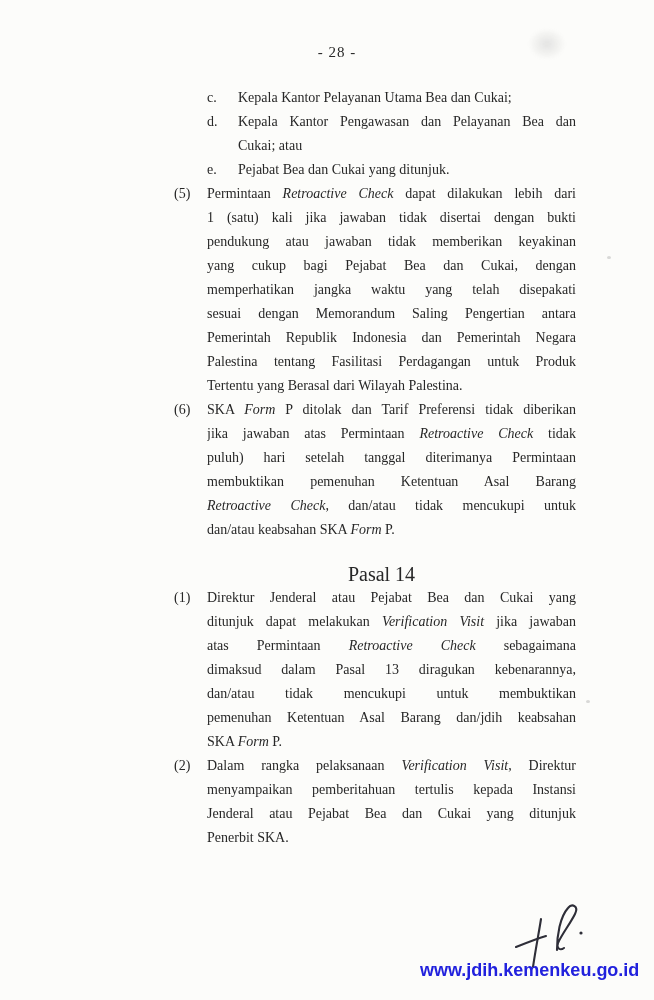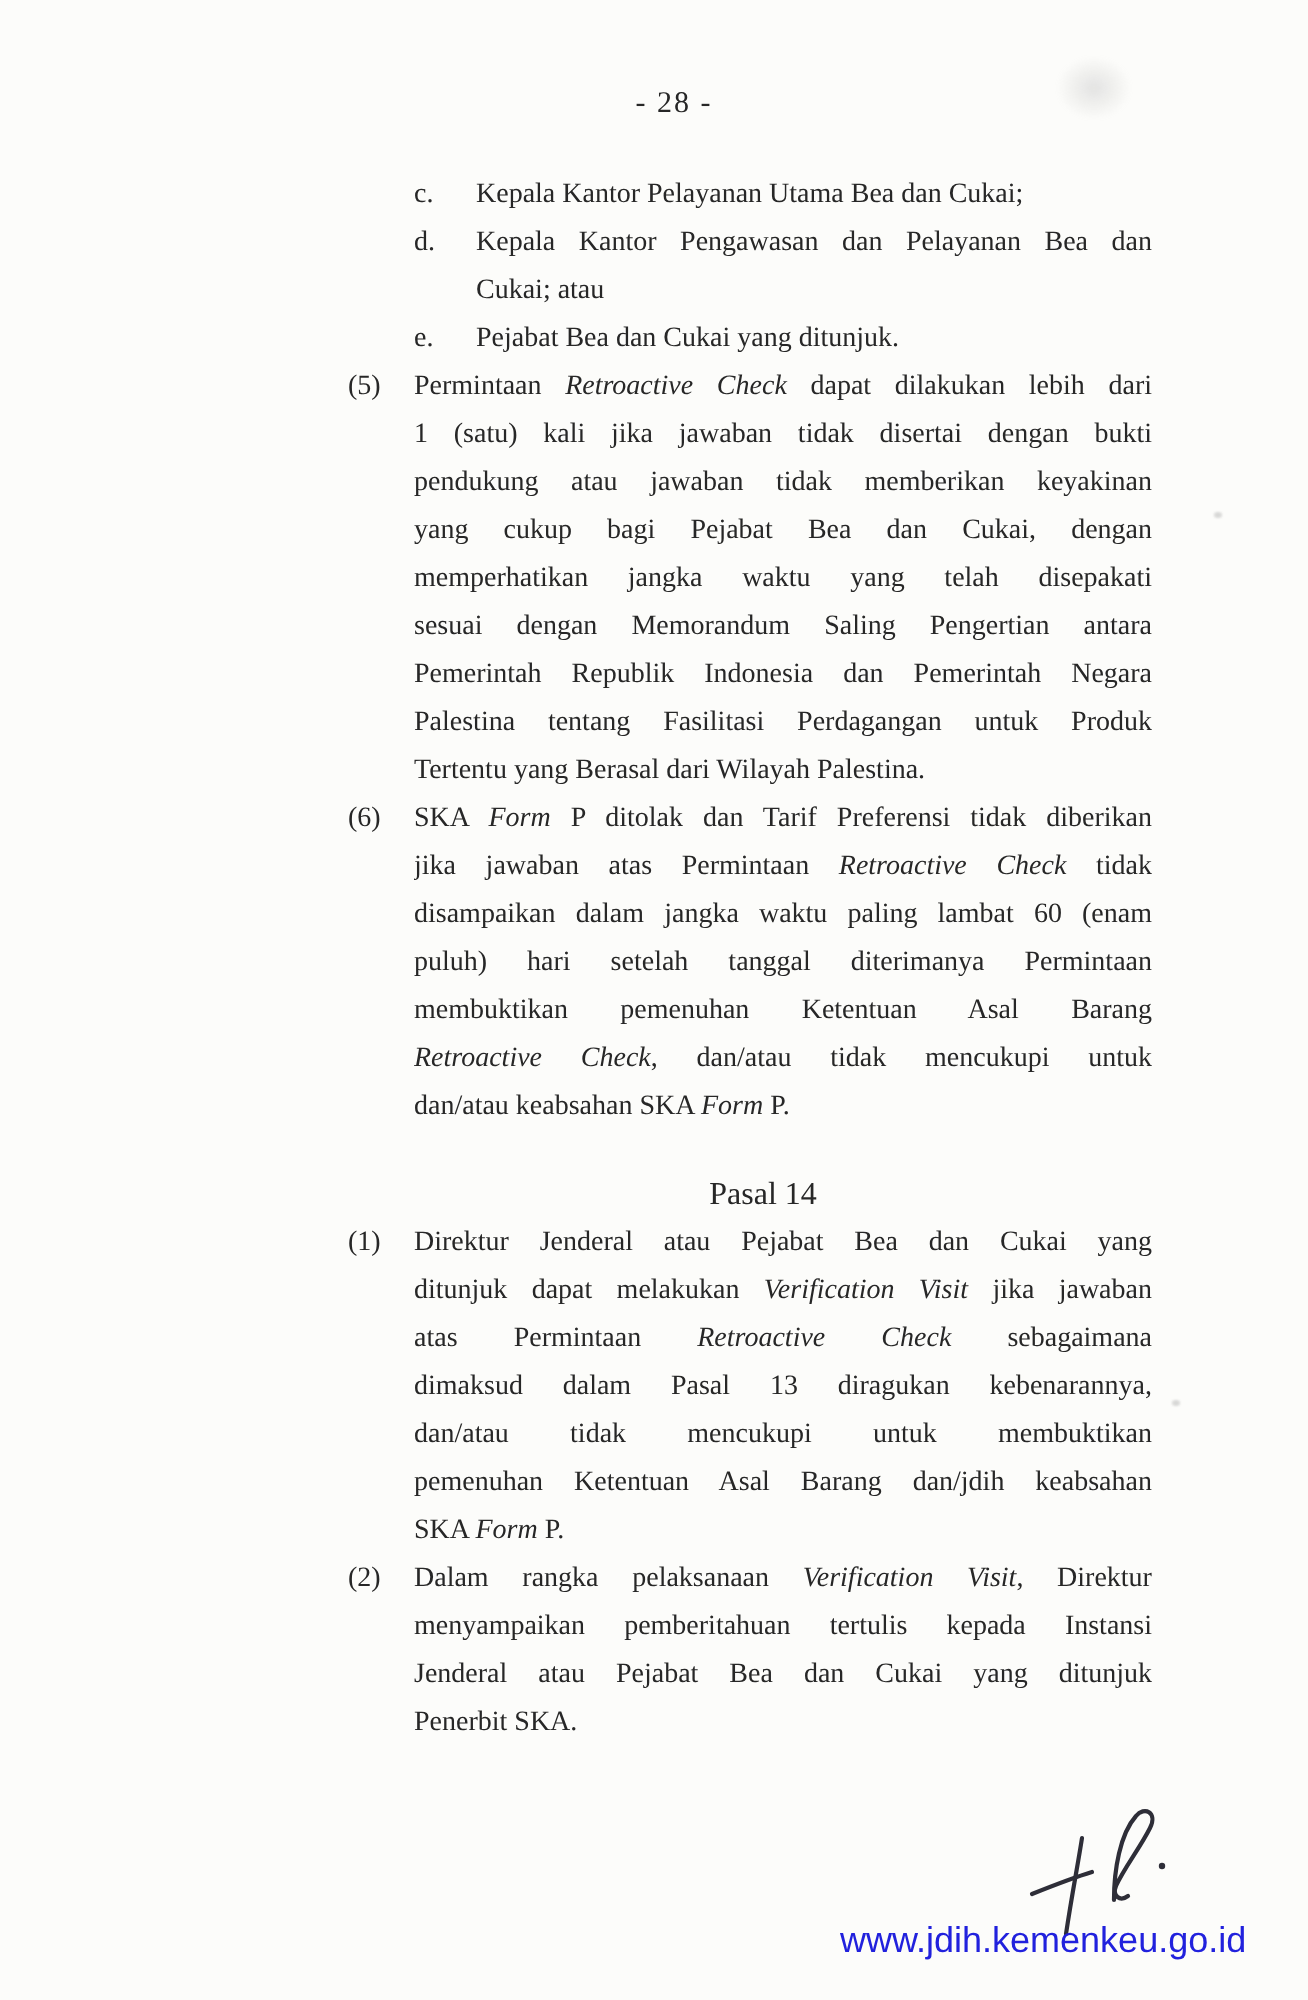--- a/index.html
+++ b/index.html
@@ -23,36 +23,36 @@
   }
   .item.number { padding-left: 207px; }
   .item.letter { padding-left: 238px; }
   .marker { position: absolute; top: 0; }
   .item.number .marker { left: 174px; }
   .item.letter .marker { left: 207px; }
   .line { height: 24px; overflow: hidden; }
   .line.just { text-align: justify; text-align-last: justify; }
   .heading {
     margin: 20px 0 0 207px; width: 349px;
-    text-align: center; font-size: 16px; line-height: 24px; height: 24px;
+    text-align: center; font-size: 20px; line-height: 24px; height: 24px;
   }
   .smudge {
     position: absolute; left: 528px; top: 28px; width: 38px; height: 32px;
     background: radial-gradient(ellipse at center, rgba(165,165,165,.28), rgba(165,165,165,0) 70%);
     filter: blur(1px);
   }
   .speck {
     position: absolute; width: 4px; height: 3px; border-radius: 50%;
     background: rgba(150,150,150,.35); filter: blur(.5px);
   }
   .signature { position: absolute; left: 500px; top: 893px; }
   .watermark-url {
     position: absolute; left: 420px; top: 960px;
     font-family: "Liberation Sans", sans-serif;
-    font-size: 18px; font-weight: 400;
+    font-size: 18px; font-weight: 700;
     color: var(--link, #2121dd);
     white-space: nowrap;
   }
 </style>
 </head>
 <body style="--paper: #fcfcfa; --ink: #272727; --link: #2121dd; --pen: #2e2e38;">
 
 <div class="smudge"></div>
 <div class="speck" style="left:607px; top:256px;"></div>
 <div class="speck" style="left:586px; top:700px;"></div>
@@ -82,21 +82,20 @@
       <div class="line just">memperhatikan jangka waktu yang telah disepakati</div>
       <div class="line just">sesuai dengan Memorandum Saling Pengertian antara</div>
       <div class="line just">Pemerintah Republik Indonesia dan Pemerintah Negara</div>
       <div class="line just">Palestina tentang Fasilitasi Perdagangan untuk Produk</div>
       <div class="line">Tertentu yang Berasal dari Wilayah Palestina.</div>
     </div>
     <div class="item number">
       <span class="marker">(6)</span>
       <div class="line just">SKA <i>Form</i> P ditolak dan Tarif Preferensi tidak diberikan</div>
       <div class="line just">jika jawaban atas Permintaan <i>Retroactive Check</i> tidak</div>
-      <div class="line just">disampaikan dalam jangka waktu paling lambat 60 (enam</div>
       <div class="line just">puluh) hari setelah tanggal diterimanya Permintaan</div>
       <div class="line just">membuktikan pemenuhan Ketentuan Asal Barang</div>
       <div class="line just"><i>Retroactive Check</i>, dan/atau tidak mencukupi untuk</div>
       <div class="line">dan/atau keabsahan SKA <i>Form</i> P.</div>
     </div>
     <div class="heading">Pasal 14</div>
     <div class="item number">
       <span class="marker">(1)</span>
       <div class="line just">Direktur Jenderal atau Pejabat Bea dan Cukai yang</div>
       <div class="line just">ditunjuk dapat melakukan <i>Verification Visit</i> jika jawaban</div>

